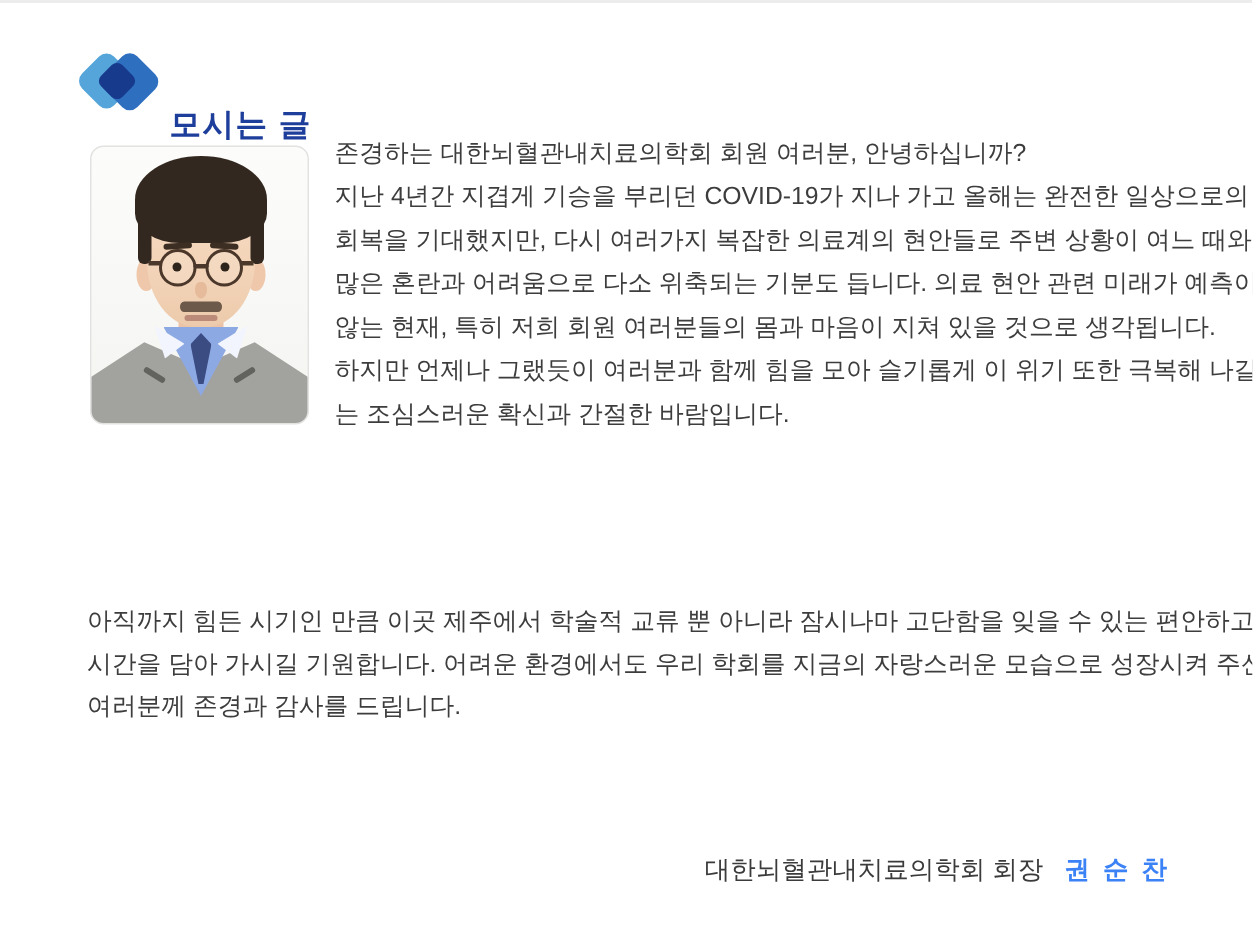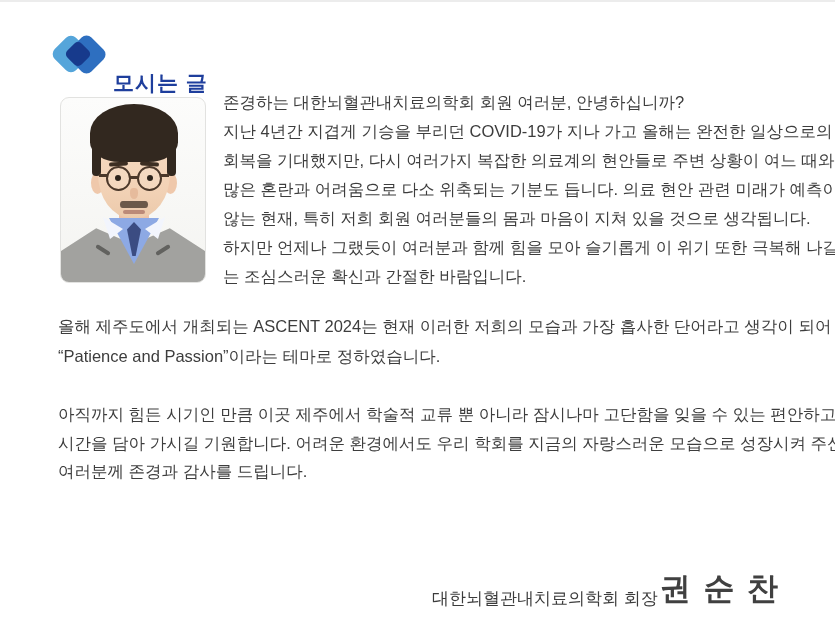--- a/index.html
+++ b/index.html
@@ -95,24 +95,24 @@
   .intro {
     position: absolute; left: 223px; top: 88px; line-height: 29px;
   }
   .para-1 { position: absolute; left: 58px; top: 311px; line-height: 30px; }
   .para-2 { position: absolute; left: 58px; top: 400px; line-height: 28.5px; }
   .para-3 { position: absolute; left: 58px; top: 509px; line-height: 28px; }
 
   
   .signature {
     position: absolute; right: 55px; top: 568px;
-    display: flex; align-items: flex-end; gap: 2px;
+    display: flex; align-items: flex-start; gap: 14px;
   }
   .sig-title { font-size: 17px; color: #3b3b3b; white-space: nowrap; }
-  .sig-name  { font-size: 31px; font-weight: bold; color: #404040; letter-spacing: 2px; white-space: nowrap; }
+  .sig-name  { font-size: 17px; font-weight: bold; color: #3b82f6; letter-spacing: 2px; white-space: nowrap; }
 </style>
 </head>
 <body>
 
 <div class="page">
   <div class="page-top-edge"></div>
 
   <div class="logo">
     <div class="d d-back"></div>
     <div class="d d-front"></div>
@@ -152,24 +152,20 @@
   <div class="intro txt">
     <div>존경하는 대한뇌혈관내치료의학회 회원 여러분, 안녕하십니까?</div>
     <div>지난 4년간 지겹게 기승을 부리던 COVID-19가 지나 가고 올해는 완전한 일상으로의</div>
     <div>회복을 기대했지만, 다시 여러가지 복잡한 의료계의 현안들로 주변 상황이 여느 때와 달라</div>
     <div>많은 혼란과 어려움으로 다소 위축되는 기분도 듭니다. 의료 현안 관련 미래가 예측이 되지</div>
     <div>않는 현재, 특히 저희 회원 여러분들의 몸과 마음이 지쳐 있을 것으로 생각됩니다.</div>
     <div>하지만 언제나 그랬듯이 여러분과 함께 힘을 모아 슬기롭게 이 위기 또한 극복해 나갈 거라</div>
     <div>는 조심스러운 확신과 간절한 바람입니다.</div>
   </div>
 
-  <div class="para-1 txt">
-    <div>올해 제주도에서 개최되는 ASCENT 2024는 현재 이러한 저희의 모습과 가장 흡사한 단어라고 생각이 되어</div>
-    <div>“Patience and Passion”이라는 테마로 정하였습니다.</div>
-  </div>
 
   <div class="para-2 txt">
     <div>아직까지 힘든 시기인 만큼 이곳 제주에서 학술적 교류 뿐 아니라 잠시나마 고단함을 잊을 수 있는 편안하고 행복한</div>
     <div>시간을 담아 가시길 기원합니다. 어려운 환경에서도 우리 학회를 지금의 자랑스러운 모습으로 성장시켜 주신 회원</div>
     <div>여러분께 존경과 감사를 드립니다.</div>
   </div>
 
 
   <div class="signature">
     <span class="sig-title">대한뇌혈관내치료의학회 회장</span>

